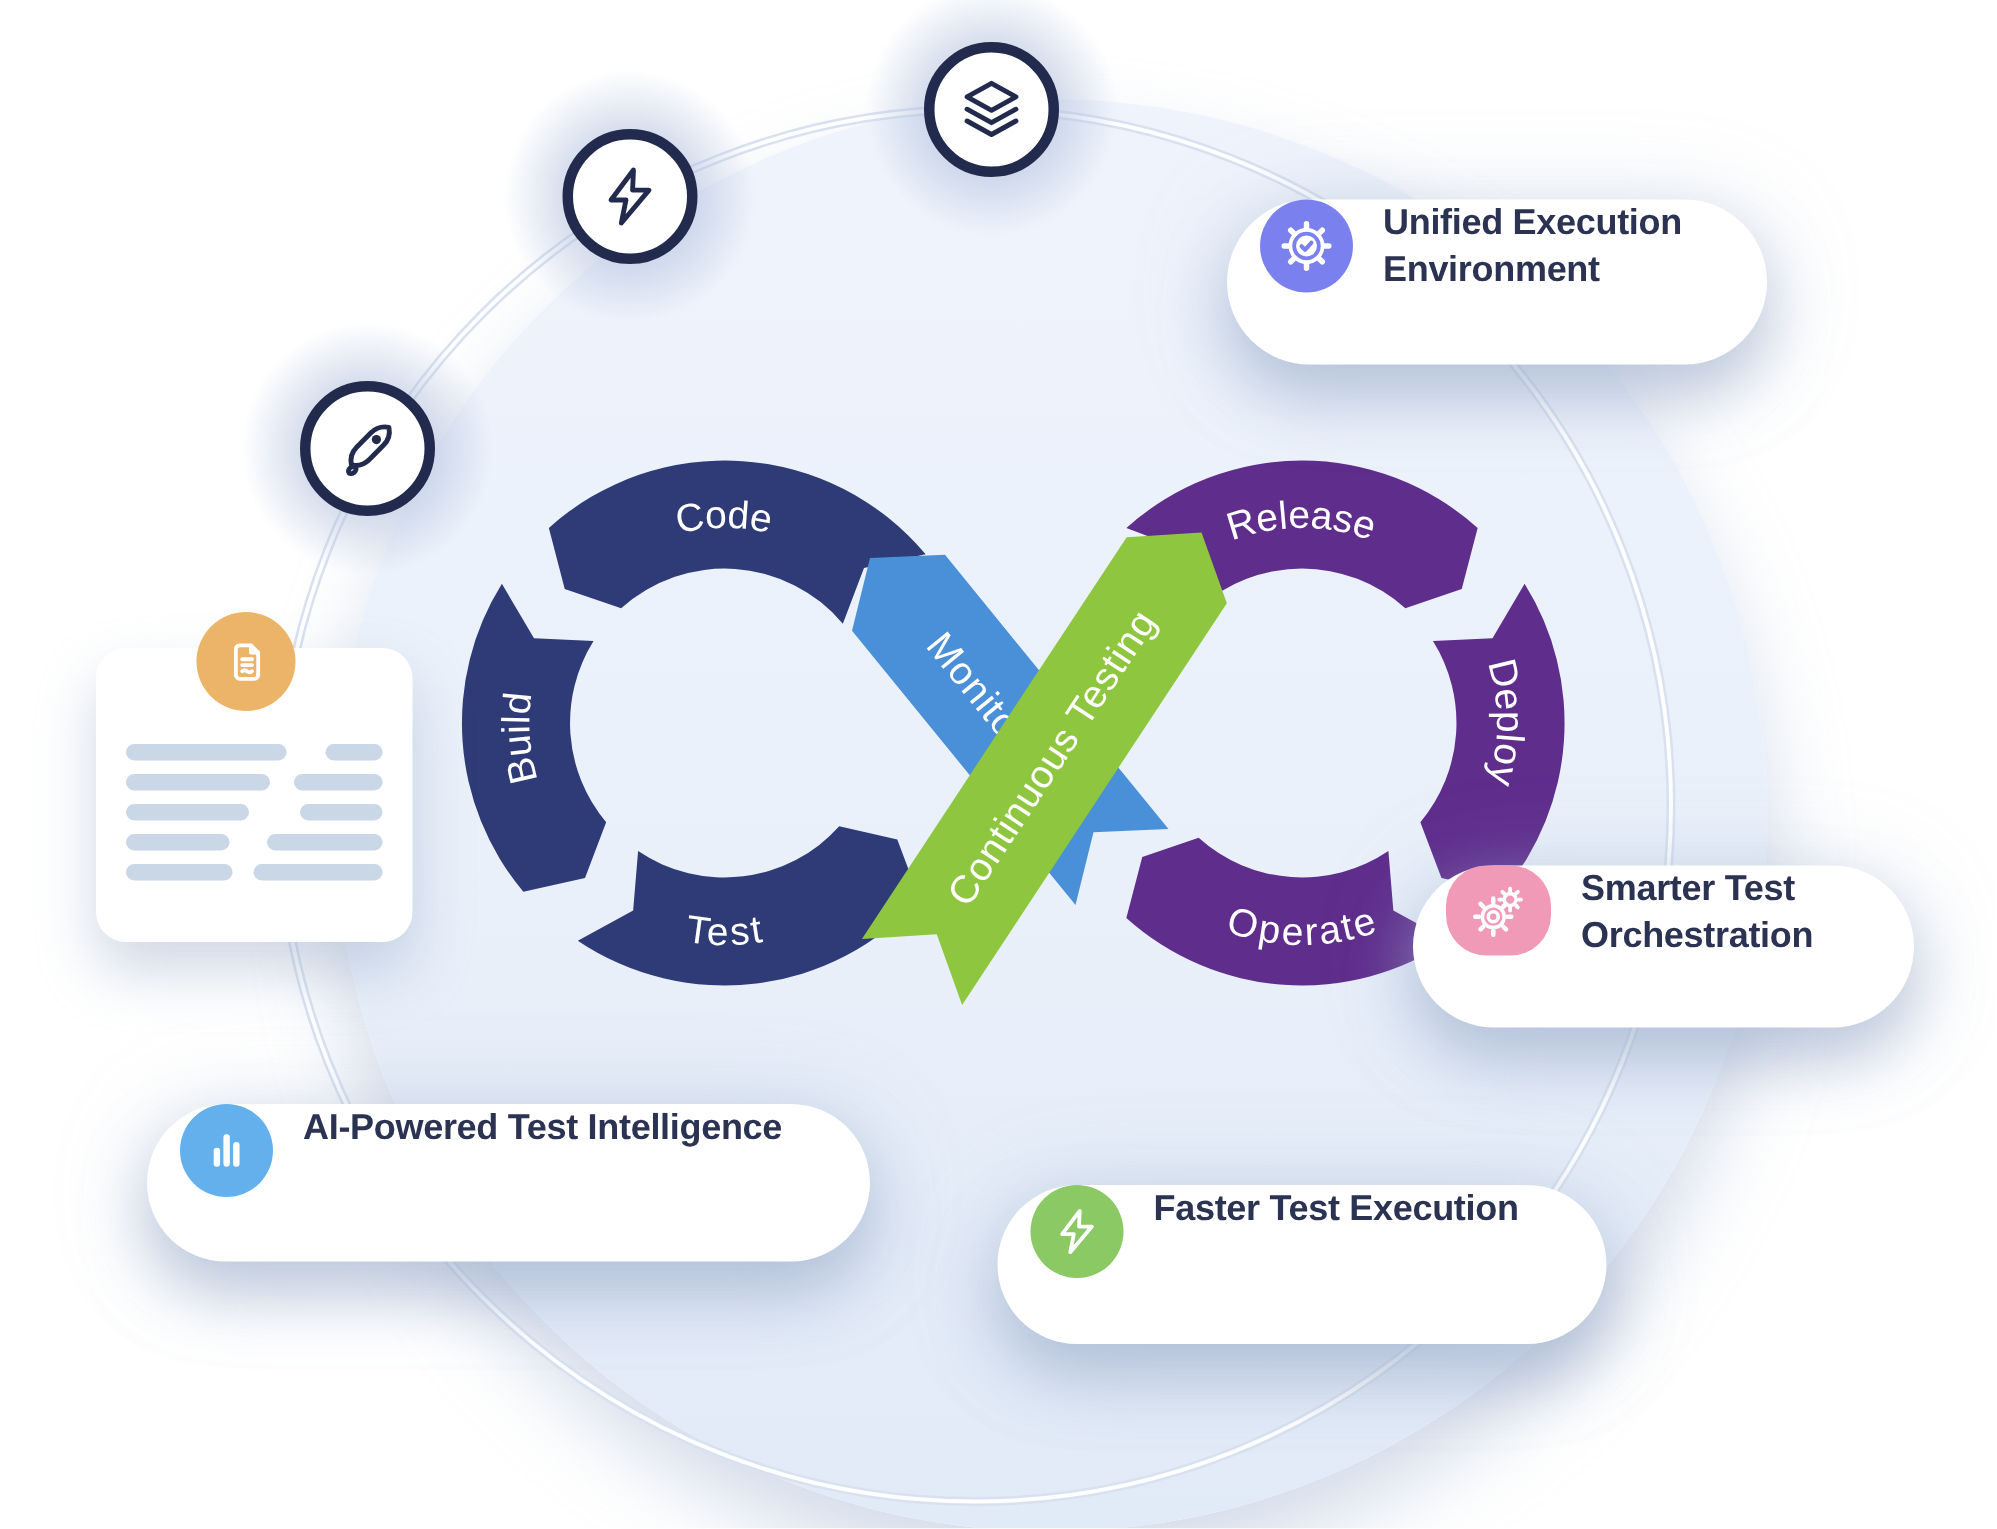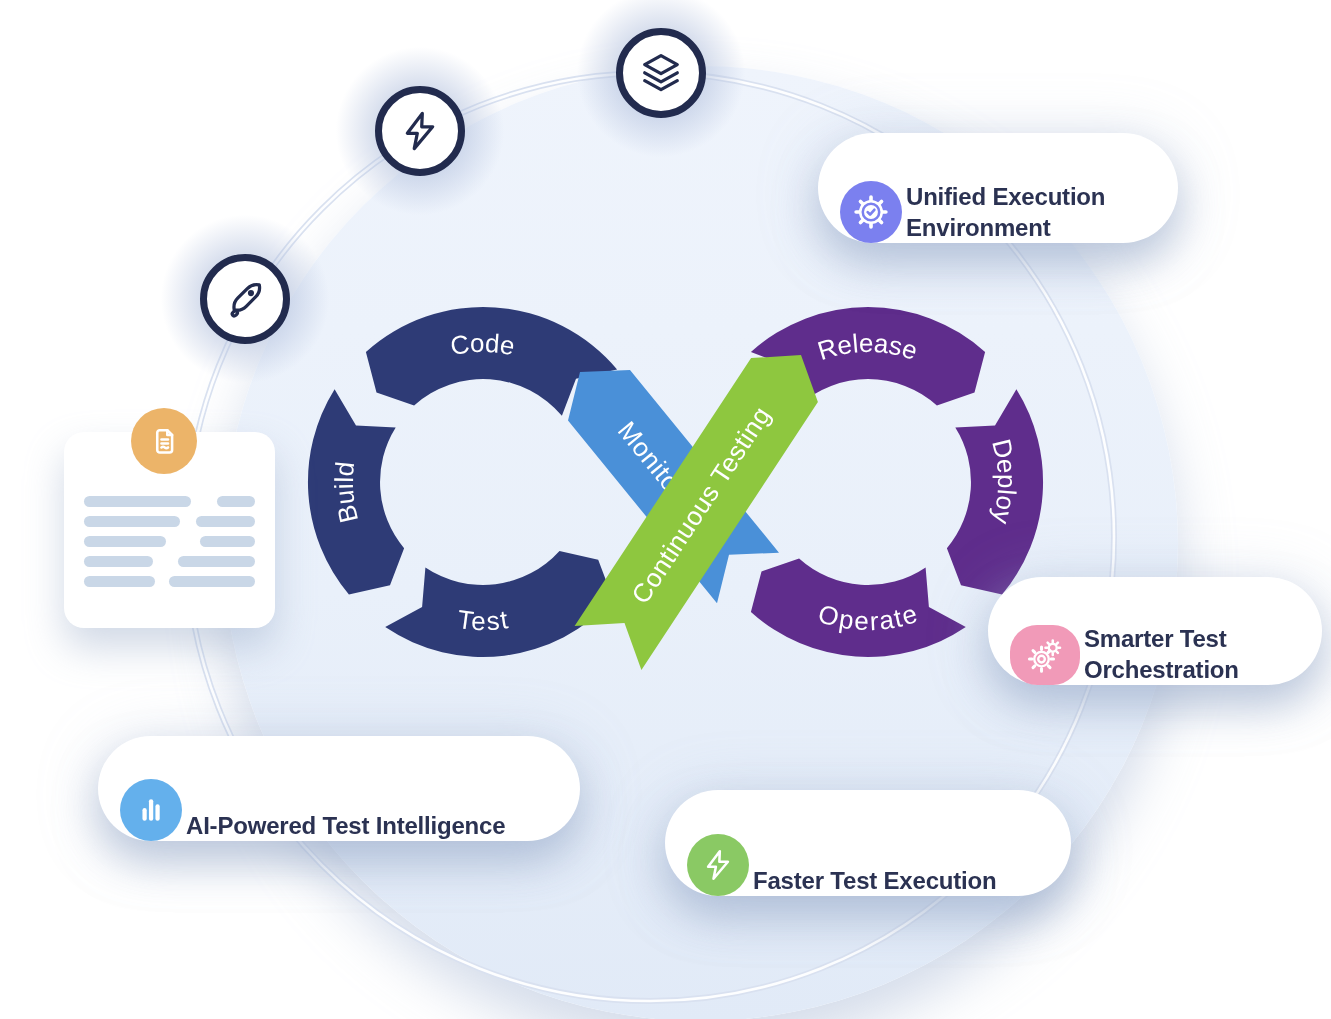--- a/index.html
+++ b/index.html
@@ -20,21 +20,21 @@
   .orbit-glow{
     position:absolute;border-radius:50%;width:170px;height:170px;left:-40px;top:-40px;
     background:radial-gradient(circle, rgba(178,192,221,0.60) 32%, rgba(178,192,221,0) 70%);
   }
   .orbit-circle{
     position:relative;width:76px;height:76px;border-radius:50%;background:#ffffff;
     border:7px solid #222b4e;display:flex;align-items:center;justify-content:center;
   }
   
   .card{
-    position:absolute;background:#ffffff;display:flex;align-items:flex-end;gap:4px;
+    position:absolute;background:#ffffff;display:flex;align-items:flex-start;gap:20px;
     padding-left:22px;box-sizing:border-box;
     box-shadow:0 22px 42px rgba(152,170,200,0.55), 0 6px 60px rgba(160,178,206,0.35);
   }
   .card-icon{
     flex:0 0 auto;width:62px;height:62px;border-radius:50%;
     display:flex;align-items:center;justify-content:center;
   }
   .card-icon.squircle{width:70px;height:60px;border-radius:27px;}
   .card-label{
     font-weight:700;font-size:24px;line-height:1.3;color:#2b3252;letter-spacing:-0.2px;
@@ -162,21 +162,21 @@
           <path d="M12 2.6 v2 M12 19.4 v2 M2.6 12 h2 M19.4 12 h2 M5.35 5.35 l1.45 1.45 M17.2 17.2 l1.45 1.45 M18.65 5.35 l-1.45 1.45 M6.8 17.2 l-1.45 1.45" stroke-width="2.3"></path>
           <circle cx="12" cy="12" r="6.8"></circle>
           <circle cx="12" cy="12" r="4.4" fill="#ffffff" stroke="none"></circle>
           <path d="M9.9 12.1 l1.5 1.5 l2.7 -3" stroke="#7b80ef" stroke-width="1.7" stroke-linejoin="round"></path>
         </g>
       </svg>
     </div>
     <div class="card-label" style="width:200px;">Unified Execution Environment</div>
   </div>
 
-  <div class="card" style="left:988px;top:577px;width:334px;height:108px;border-radius:54px;">
+  <div class="card" style="left:942px;top:577px;width:334px;height:108px;border-radius:54px;">
     <div class="card-icon squircle" style="background: rgb(241, 154, 184);">
       <svg width="38" height="38" viewBox="0 0 24 24" fill="none" stroke="#ffffff" stroke-width="1.5" stroke-linecap="round">
         <circle cx="9.8" cy="14.6" r="4.6"></circle>
         <circle cx="9.8" cy="14.6" r="2.1"></circle>
         <path d="M9.8 8.6 v-1.6 M9.8 20.6 v1.6 M3.8 14.6 h-1.6 M15.8 14.6 h1.6 M5.56 10.36 l-1.13 -1.13 M14.04 18.84 l1.13 1.13 M14.04 10.36 l1.13 -1.13 M5.56 18.84 l-1.13 1.13" stroke-width="1.9"></path>
         <circle cx="16.9" cy="7.4" r="2.5"></circle>
         <path d="M16.9 3.9 v-1.1 M16.9 10.9 v1.1 M13.4 7.4 h-1.1 M20.4 7.4 h1.1 M14.43 4.93 l-0.78 -0.78 M19.37 9.87 l0.78 0.78 M19.37 4.93 l0.78 -0.78 M14.43 9.87 l-0.78 0.78" stroke-width="1.6"></path>
       </svg>
     </div>
     <div class="card-label" style="width:200px;">Smarter Test Orchestration</div>

